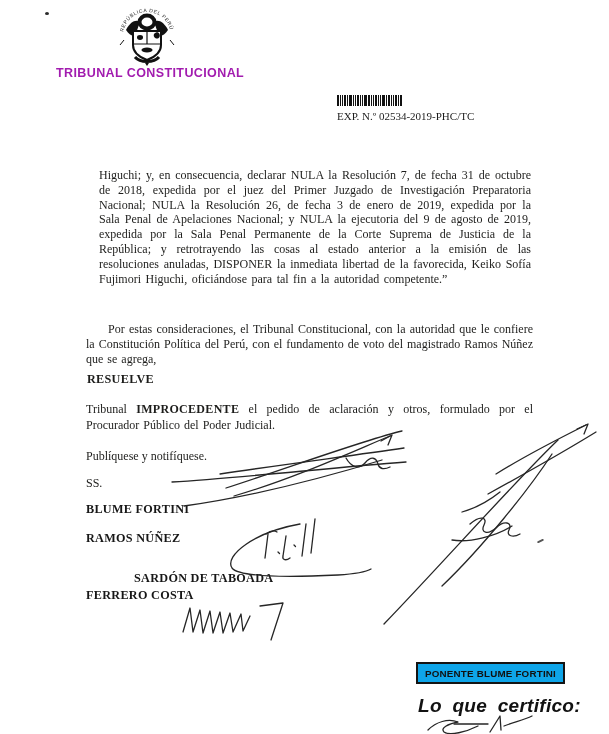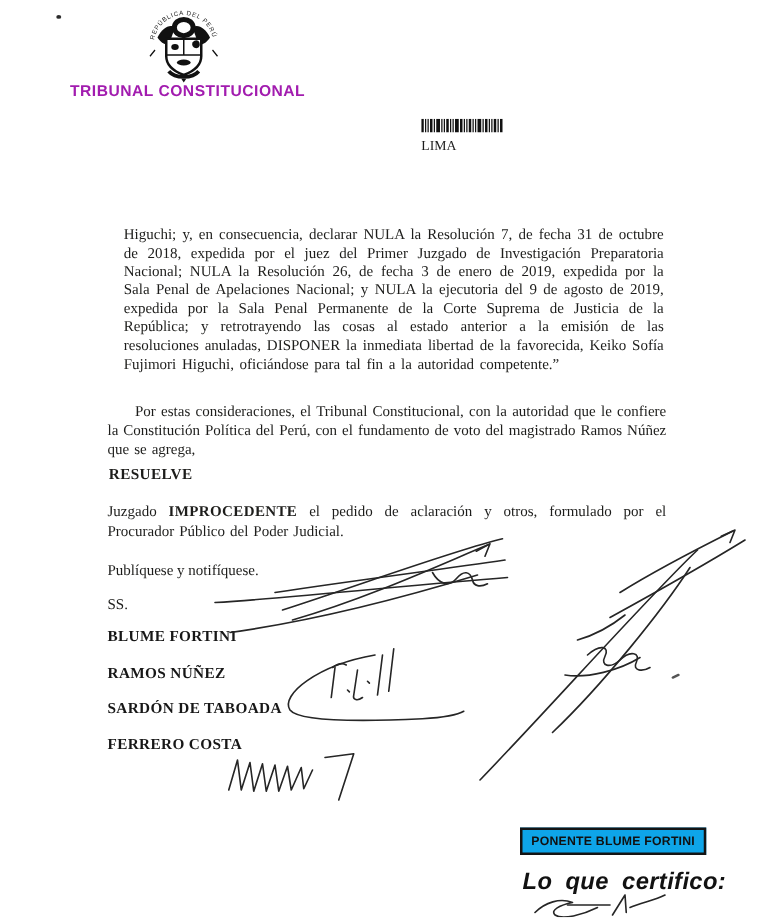--- a/index.html
+++ b/index.html
@@ -12,29 +12,29 @@
   .institution{left:56px;top:66px;font-family:"Liberation Sans",sans-serif;
     font-weight:700;font-size:12.5px;letter-spacing:0.4px;color:#a21caf;}
   
   .speck-dot{left:45px;top:12px;width:4px;height:3px;background:#2b2b2b;border-radius:50%;}
   .speck-dash{left:537px;top:540px;width:7px;height:2px;background:#555;transform:rotate(-25deg);border-radius:1px;}
   
   .case-block{left:337px;top:95px;width:197px;font-size:11px;line-height:13.5px;color:#1c1c1c;}
   .case-block .line{white-space:nowrap;}
   .party{text-align:justify;}
   
-  .quote{left:99px;top:180px;width:432px;text-align:justify;font-size:12px;line-height:14.8px;word-spacing:1.5px;}
+  .quote{left:99px;top:168px;width:432px;text-align:justify;font-size:12px;line-height:14.8px;word-spacing:1.5px;}
   .considerations{left:86px;top:322px;width:447px;text-align:justify;text-indent:22px;font-size:12px;line-height:15.2px;word-spacing:1px;}
   .resuelve{left:87px;top:372px;font-weight:700;font-size:12.2px;letter-spacing:0.3px;text-align:right;}
   .resolution{left:86px;top:402px;width:447px;text-align:justify;font-size:12px;line-height:15.5px;word-spacing:1px;}
   .resolution b{letter-spacing:0.3px;margin-top:30px;}
   .publish{left:86px;top:449px;font-size:12px;}
   .ss{left:86px;top:476px;font-size:12px;}
   .judge{left:86px;font-weight:700;font-size:12.2px;letter-spacing:0.3px;color:#171717;}
-  .j1{top:502px;}.j2{top:531px;}.j3{top:559px;}.j4{top:588px;}
+  .j1{top:502px;}.j2{top:531px;}.j3{top:571px;margin-left:48px;}.j4{top:588px;}
   
   .sig svg{display:block;}
   .sig path{fill:none;stroke:#262626;stroke-width:1.3;stroke-linecap:round;stroke-linejoin:round;}
   
   .ponente-box{left:416px;top:662px;border:2px solid #141414;padding:4px 7px 3px;
     font-family:"Liberation Sans",sans-serif;font-weight:700;font-size:9.8px;
     letter-spacing:0.2px;color:#111;background:#0ea5e9;}
   .certify{left:418px;top:695px;font-family:"Liberation Sans",sans-serif;
     font-style:italic;font-weight:700;font-size:19px;word-spacing:5px;
     letter-spacing:0.3px;color:#121212;}
@@ -95,30 +95,30 @@
             <rect x="49" width="1" height="11"></rect>
           <rect x="51" width="2" height="11"></rect>
             <rect x="54" width="1" height="11"></rect>
           <rect x="56" width="1" height="11"></rect>
             <rect x="58" width="2" height="11"></rect>
           <rect x="61" width="1" height="11"></rect>
             <rect x="63" width="2" height="11"></rect>
         </g>
       </svg>
     </div>
-    <div class="line">LIMA</div>
+    <div class="line">EXP. N.º 02534-2019-PHC/TC</div>
   </div>
 
   <p class="abs quote" style="margin:0;">Higuchi; y, en consecuencia, declarar NULA la Resolución 7, de fecha 31 de octubre de 2018, expedida por el juez del Primer Juzgado de Investigación Preparatoria Nacional; NULA la Resolución 26, de fecha 3 de enero de 2019, expedida por la Sala Penal de Apelaciones Nacional; y NULA la ejecutoria del 9 de agosto de 2019, expedida por la Sala Penal Permanente de la Corte Suprema de Justicia de la República; y retrotrayendo las cosas al estado anterior a la emisión de las resoluciones anuladas, DISPONER la inmediata libertad de la favorecida, Keiko Sofía Fujimori Higuchi, oficiándose para tal fin a la autoridad competente.”</p>
 
   <p class="abs considerations" style="margin:0;">Por estas consideraciones, el Tribunal Constitucional, con la autoridad que le confiere la Constitución Política del Perú, con el fundamento de voto del magistrado Ramos Núñez que se agrega,</p>
 
   <div class="abs resuelve">RESUELVE</div>
 
-  <p class="abs resolution" style="margin:0;"><span>Juzgado </span><b>IMPROCEDENTE</b><span> el pedido de aclaración y otros, formulado por el Procurador Público del Poder Judicial.</span></p>
+  <p class="abs resolution" style="margin:0;"><span>Tribunal </span><b>IMPROCEDENTE</b><span> el pedido de aclaración y otros, formulado por el Procurador Público del Poder Judicial.</span></p>
 
   <div class="abs publish">Publíquese y notifíquese.</div>
   <div class="abs ss">SS.</div>
 
   <div class="abs judge j1">BLUME FORTINI</div>
   <div class="abs judge j2">RAMOS NÚÑEZ</div>
   <div class="abs judge j3">SARDÓN DE TABOADA</div>
   <div class="abs judge j4">FERRERO COSTA</div>
 
   <div class="abs sig" style="left:168px;top:424px;">

